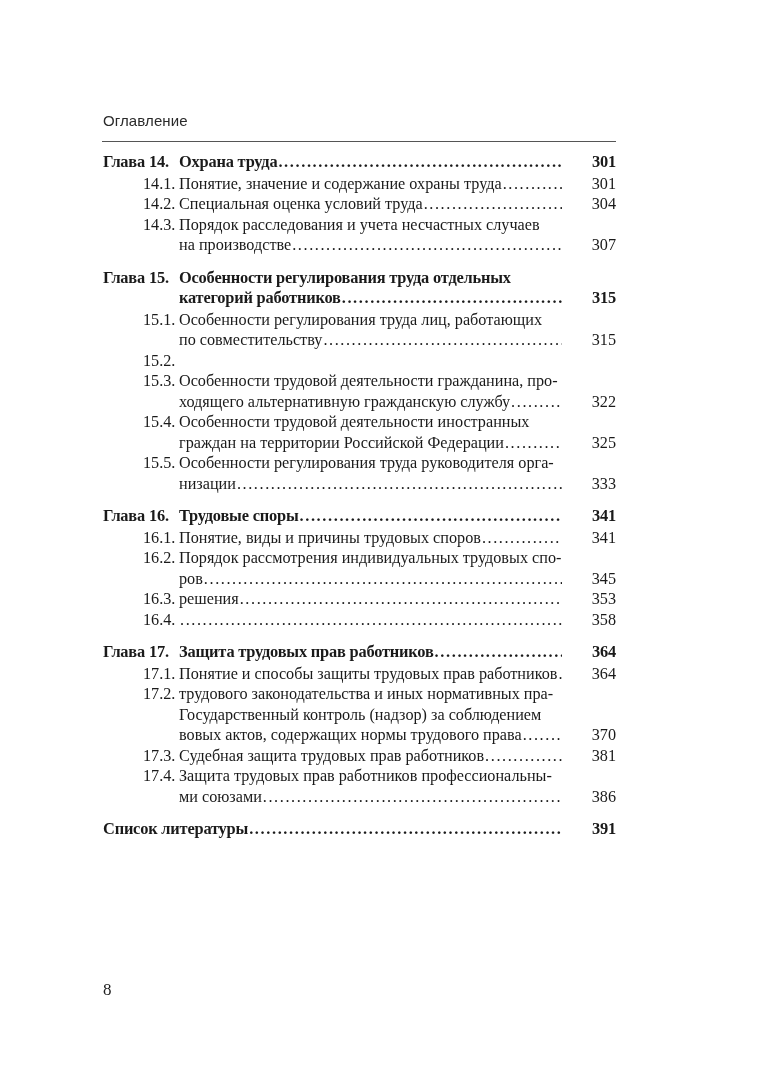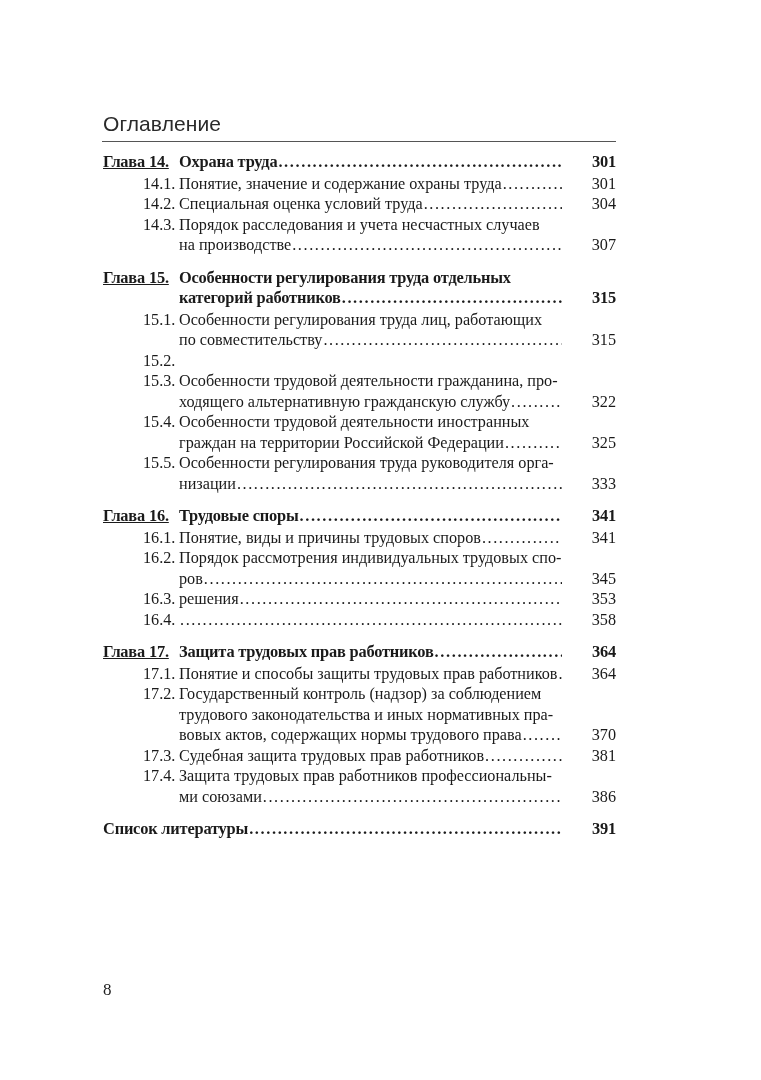--- a/index.html
+++ b/index.html
@@ -4,34 +4,34 @@
   <style>
     html, body { margin: 0; padding: 0; background: #ffffff; }
     body {
       width: 761px; height: 1080px; position: relative; overflow: hidden;
       font-family: "Liberation Serif", "DejaVu Serif", serif;
       color: #1a1a1a;
     }
     .running-head {
       position: absolute; left: 103px; top: 112px;
       font-family: "Liberation Sans", "DejaVu Sans", sans-serif;
-      font-size: 21px; color: #2a2a2a; letter-spacing: 0.1px;
+      font-size: 15px; color: #2a2a2a; letter-spacing: 0.1px;
     }
     .head-rule {
       position: absolute; left: 102px; top: 141px; width: 514px; height: 0;
       border-top: 1px solid #555;
     }
     .toc {
       position: absolute; left: 103px; top: 152px; width: 513px;
       font-size: 16.2px; line-height: 20.5px;
     }
     .chapter { margin-bottom: 12px; }
     .ch-row, .sec-row { display: flex; align-items: flex-start; }
     .ch-row { font-weight: bold; font-size: 16.4px; letter-spacing: -0.2px; margin-bottom: 1px; }
-    .ch-num { width: 76px; flex: 0 0 76px; white-space: nowrap; text-decoration: underline; }
+    .ch-num { width: 76px; flex: 0 0 76px; white-space: nowrap; }
     .sec-row { padding-left: 40px; }
     .sec-num { width: 36px; flex: 0 0 36px; white-space: nowrap; }
     .body-col { flex: 1 1 auto; min-width: 0; }
     .line { display: flex; align-items: baseline; white-space: nowrap; }
     .line .txt { flex: 0 0 auto; }
     .line .dots {
       flex: 1 1 auto; overflow: hidden; white-space: nowrap;
       margin: 0 1px; letter-spacing: 1.6px;
     }
     .line .dots::before {
@@ -238,26 +238,26 @@
             <span class="txt">Понятие и способы защиты трудовых прав работников</span>
             <span class="dots"></span>
             <span class="pg">364</span>
           </div>
         </div>
       </div>
       <div class="sec-row">
         <span class="sec-num">17.2.</span>
         <div class="body-col">
           <div class="line">
+            <span class="txt">трудового законодательства и иных нормативных пра-</span>
+          </div>
+          <div class="line">
             <span class="txt">Государственный контроль (надзор) за соблюдением</span>
           </div>
           <div class="line">
-            <span class="txt">трудового законодательства и иных нормативных пра-</span>
-          </div>
-          <div class="line">
             <span class="txt">вовых актов, содержащих нормы трудового права</span>
             <span class="dots"></span>
             <span class="pg">370</span>
           </div>
         </div>
       </div>
       <div class="sec-row">
         <span class="sec-num">17.3.</span>
         <div class="body-col">
           <div class="line">

